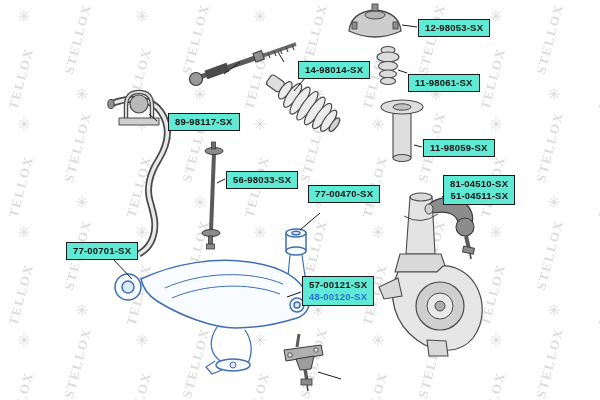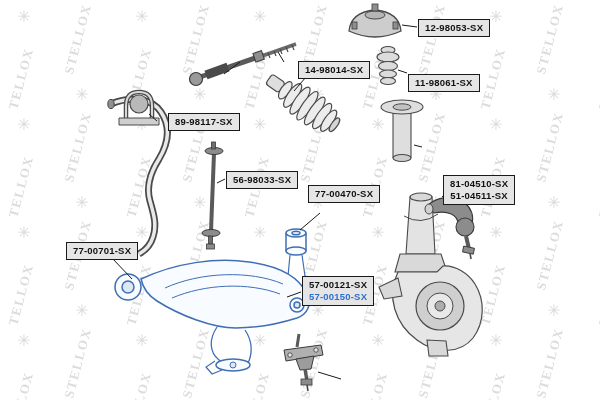--- a/index.html
+++ b/index.html
@@ -2,23 +2,23 @@
 <html><head>
 <meta charset="utf-8">
 <style>
   html,body{margin:0;padding:0;background:#fff;}
   #stage{position:relative;width:600px;height:400px;background:#fff;overflow:hidden;
          font-family:"Liberation Sans",sans-serif;}
   #stage svg{position:absolute;left:0;top:0;}
   .wm-text{font-family:"Liberation Serif",serif;font-weight:bold;font-size:13px;
            letter-spacing:1.5px;fill:#dcdcdc;text-anchor:middle;}
   .wm-star{font-size:16px;fill:#d8d8d8;text-anchor:middle;}
-  .label{position:absolute;border:1px solid #1a1a1a;background:#e5e5e5;
+  .label{position:absolute;border:1px solid #1a1a1a;background:#5eead4;
          padding:2px 6px;font-size:9.5px;font-weight:bold;line-height:12px;
-         color:#111;white-space:nowrap;text-align:center;letter-spacing:.2px;}
+         color:#111;white-space:nowrap;text-align:right;letter-spacing:.2px;}
   .label .hl{color:#2f6fd0;}
 </style>
 </head>
 <body>
 
 <div id="stage">
 
 <svg width="600" height="400" viewBox="0 0 600 400">
   <defs>
     <pattern id="wm" x="0" y="0" width="118" height="108" patternUnits="userSpaceOnUse">
@@ -178,37 +178,40 @@
 </div>
 
 <div class="label" style="left:408px;top:74px">
   <div>11-98061-SX</div>
 </div>
 
 <div class="label" style="left:168px;top:113px">
   <div>89-98117-SX</div>
 </div>
 
+<div class="label" style="left:423px;top:139px">
+  <div>11-98059-SX</div>
+</div>
 
 <div class="label" style="left:226px;top:171px">
   <div>56-98033-SX</div>
 </div>
 
 <div class="label" style="left:443px;top:175px">
   <div>81-04510-SX</div>
   <div>51-04511-SX</div>
 </div>
 
 <div class="label" style="left:308px;top:185px">
   <div>77-00470-SX</div>
 </div>
 
 <div class="label" style="left:66px;top:242px">
   <div>77-00701-SX</div>
 </div>
 
 <div class="label" style="left:302px;top:276px">
   <div>57-00121-SX</div>
-  <div class="hl">57-00150-SX</div>
+  <div class="hl">48-00120-SX</div>
 </div>
 
 
 </div>
 
 </body></html>

